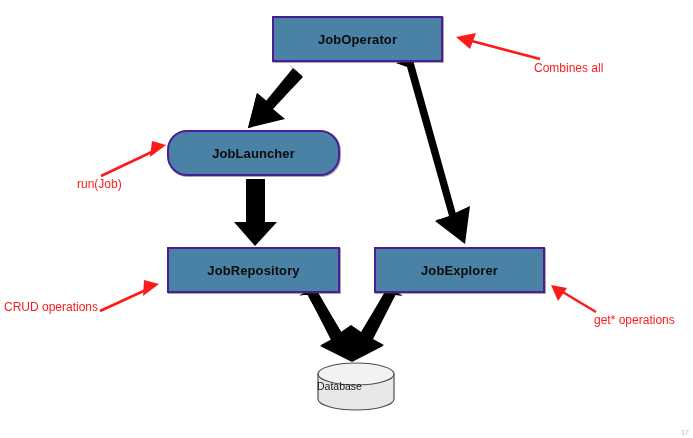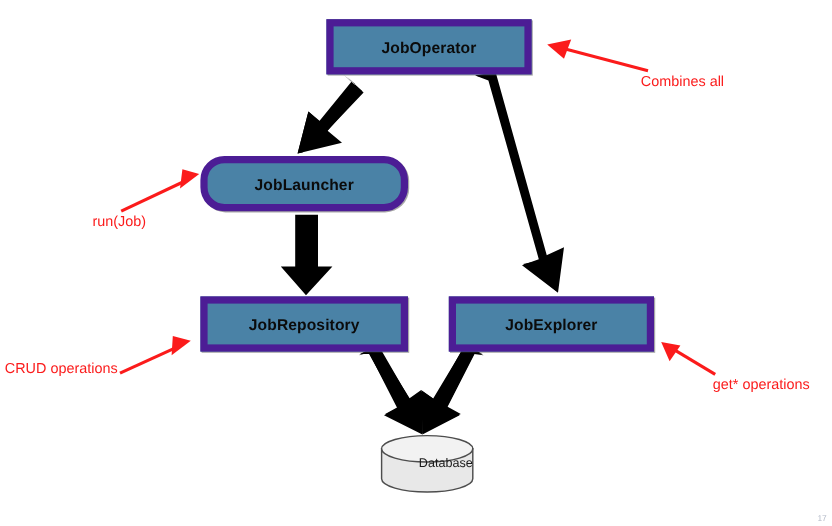--- a/index.html
+++ b/index.html
@@ -21,21 +21,21 @@
     position: absolute;
     left: 0;
     top: 0;
     width: 693px;
     height: 438px;
     pointer-events: none;
   }
   .node {
     position: absolute;
     background: #4a82a6;
-    border: 6px solid #4c1d95;
+    border: 2px solid #4c1d95;
     box-sizing: border-box;
     display: flex;
     align-items: center;
     justify-content: center;
     box-shadow: 1px 1px 0 rgba(60,60,60,0.45);
   }
   .node-label {
     color: #0b0b0b;
     font-size: 13px;
     font-weight: bold;
@@ -45,21 +45,21 @@
   }
   #node-joboperator { left: 272px; top: 16px; width: 171px; height: 46px; }
   #node-joblauncher { left: 167px; top: 130px; width: 173px; height: 46px; border-radius: 20px; }
   #node-jobrepository { left: 167px; top: 247px; width: 173px; height: 46px; }
   #node-jobexplorer { left: 374px; top: 247px; width: 171px; height: 46px; }
   .db-label {
     position: absolute;
     left: 317px;
     top: 381px;
     width: 77px;
-    text-align: right;
+    text-align: left;
     font-size: 10.5px;
     color: #1a1a1a;
     line-height: 1;
     white-space: nowrap;
   }
 
   .annot {
     position: absolute;
     color: #fb1b1b;
     font-size: 12px;

